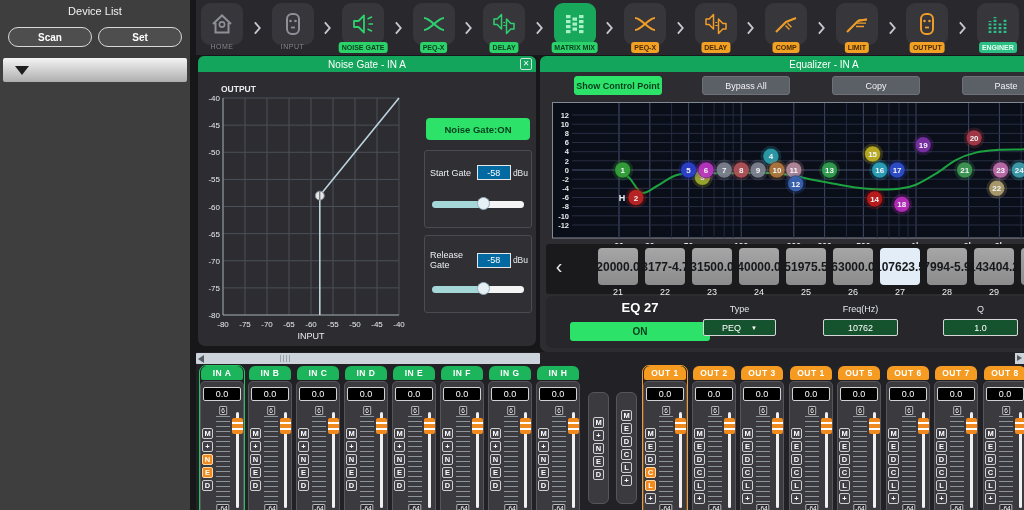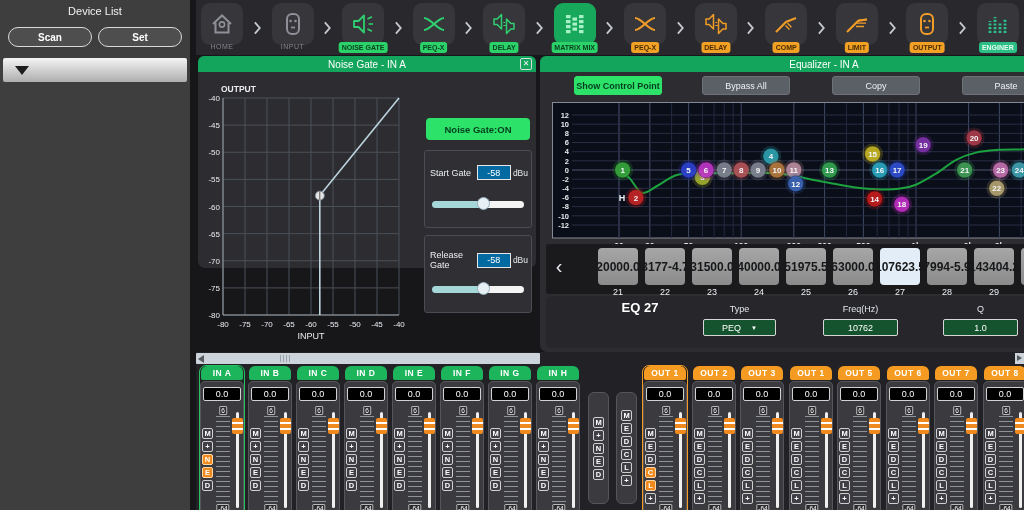--- a/index.html
+++ b/index.html
@@ -30,21 +30,21 @@
   .tb-badge{position:absolute;bottom:2px;left:50%;transform:translateX(-50%);font-size:7px;font-weight:bold;padding:2px 3px;border-radius:3px;white-space:nowrap;}
   .tb-badge.green,.tb-badge.green-active{background:#2bd169;color:#0b3d1f;}
   .tb-badge.orange{background:#f2a125;color:#4a2c00;}
   .tb-badge.teal{background:#2bbf85;color:#eafff3;}
   .tb-sep{flex:0 0 auto;height:22px;display:flex;align-items:center;}
 
   
   .panel-title{height:16px;background:#12a55b;border-radius:6px 6px 0 0;color:#fff;font-size:10px;display:flex;align-items:center;justify-content:center;position:relative;}
   .close-btn{position:absolute;right:4px;top:2px;width:12px;height:12px;border:1px solid #d7dde2;border-radius:2px;color:#eef2f6;font-size:8px;line-height:10px;text-align:center;cursor:pointer;}
 
-  .ng-panel{position:absolute;left:198px;top:56px;width:338px;height:212px;background:#2c2c31;border-radius:7px;}
+  .ng-panel{position:absolute;left:198px;top:56px;width:338px;height:290px;background:#2c2c31;border-radius:7px;}
   .ng-graph{position:absolute;left:6px;top:26px;width:212px;height:260px;}
   .ng-on{position:absolute;left:228px;top:62px;width:104px;height:22px;background:#2de269;border-radius:4px;color:#063d1d;font-weight:bold;font-size:9.5px;display:flex;align-items:center;justify-content:center;cursor:pointer;}
   .ng-group{position:absolute;left:226px;width:108px;height:78px;background:#2f2f34;border:1px solid #4a4c53;border-radius:3px;}
   .ng-g1{top:94px;} .ng-g2{top:179px;}
   .ng-row{position:absolute;left:5px;right:3px;top:14px;display:flex;align-items:center;}
   .ng-lab{color:#eceff2;font-size:9px;flex:1;}
   .ng-val{width:34px;height:15px;background:#0369a1;border:1px solid #e6e6e6;color:#fff;font-size:9px;display:flex;align-items:center;justify-content:center;}
   .ng-unit{color:#e8ebee;font-size:8.5px;margin-left:2px;}
   .ng-slider{position:absolute;left:7px;right:7px;top:50px;height:7px;border-radius:4px;background:linear-gradient(90deg,#a5d6d8 0 55%,#f4f4f4 55%);cursor:pointer;}
   .ng-handle{position:absolute;left:55%;top:-4px;width:13px;height:13px;margin-left:-6px;border-radius:50%;background:#e7f1f5;border:1px solid #93aebb;}
@@ -654,20 +654,21 @@
         </div>
         <div class="band-num" style="left: 434px;">29</div>
         <div class="band-cell" style="left: 481px;">
           <div></div>
           <div></div>
         </div>
       </div>
 
     <div class="eq-footer"></div>
     <div class="eq-name">EQ 27</div>
+    <div class="eq-on">ON</div>
     <div class="eq-flab" style="left:163px;width:73px">Type</div>
     <div class="eq-field" style="left:163px;width:73px">
       <span>PEQ</span>
       <span class="eq-dd-arrow">▼</span>
     </div>
     <div class="eq-flab" style="left:283px;width:75px">Freq(Hz)</div>
     <div class="eq-field" style="left:283px;width:75px">
       <span>10762</span>
     </div>
     <div class="eq-flab" style="left:403px;width:75px">Q</div>

